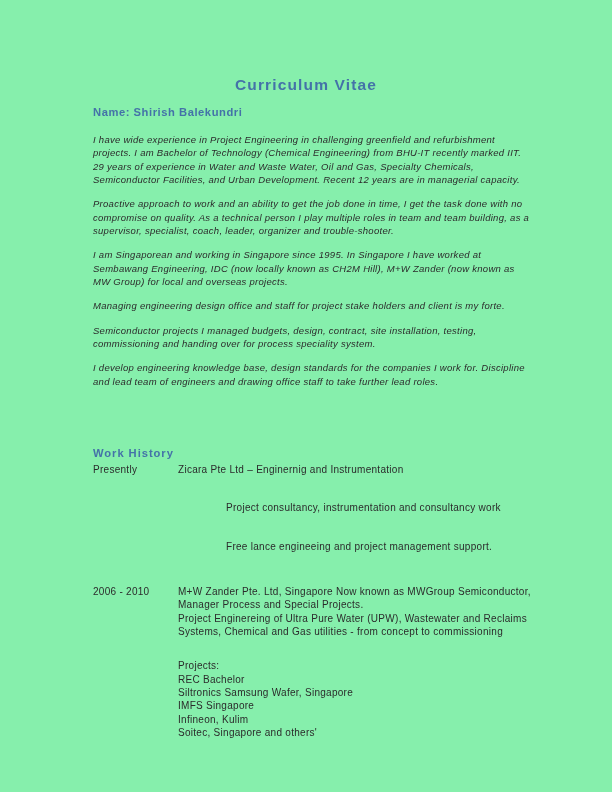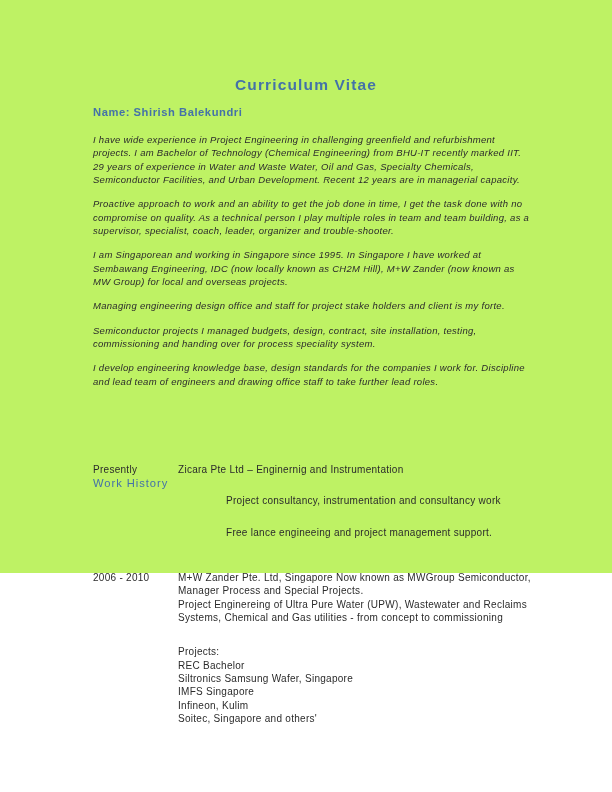--- a/index.html
+++ b/index.html
@@ -9,22 +9,22 @@
   body {
     width: 612px;
     height: 792px;
     background: #ffffff;
     font-family: "Liberation Sans", sans-serif;
     overflow: hidden;
   }
   .page {
     position: relative;
     width: 612px;
-    height: 573px;
-    background: #bef264;
+    height: 792px;
+    background: #86efac;
     box-sizing: border-box;
   }
 
   
   .doc-title {
     position: absolute;
     top: 76px;
     left: 0;
     width: 612px;
     text-align: center;
@@ -62,24 +62,23 @@
     font-style: italic;
   }
   .para:last-child { margin-bottom: 4px; }
 
   
   .work-heading {
     position: absolute;
     top: 447px;
     left: 93px;
     font-size: 11.2px;
-    font-weight: normal;
+    font-weight: bold;
     color: #4472a8;
     letter-spacing: 0.95px;
-    margin-top: 30px;
   }
 
   .work-list {
     position: absolute;
     top: 463px;
     left: 93px;
     width: 445px;
   }
   .work-entry {
     position: relative;
@@ -96,21 +95,21 @@
     white-space: nowrap;
   }
   .entry-body {
     flex: 1 1 auto;
     font-size: 10px;
     line-height: 13.35px;
     color: #2b2b2b;
     letter-spacing: 0.28px;
   }
   .entry-line { margin: 0; }
-  .entry-line.spaced { margin-top: 18px; padding-left: 48px; }
+  .entry-line.spaced { margin-top: 25px; padding-left: 48px; }
   .entry-group { margin: 0; }
   .entry-group.gap { margin-top: 21px; }
   .project-line { margin: 0; }
 </style>
 </head>
 <body>
 
 <div class="page">
 
   <div class="doc-title">Curriculum Vitae</div>

